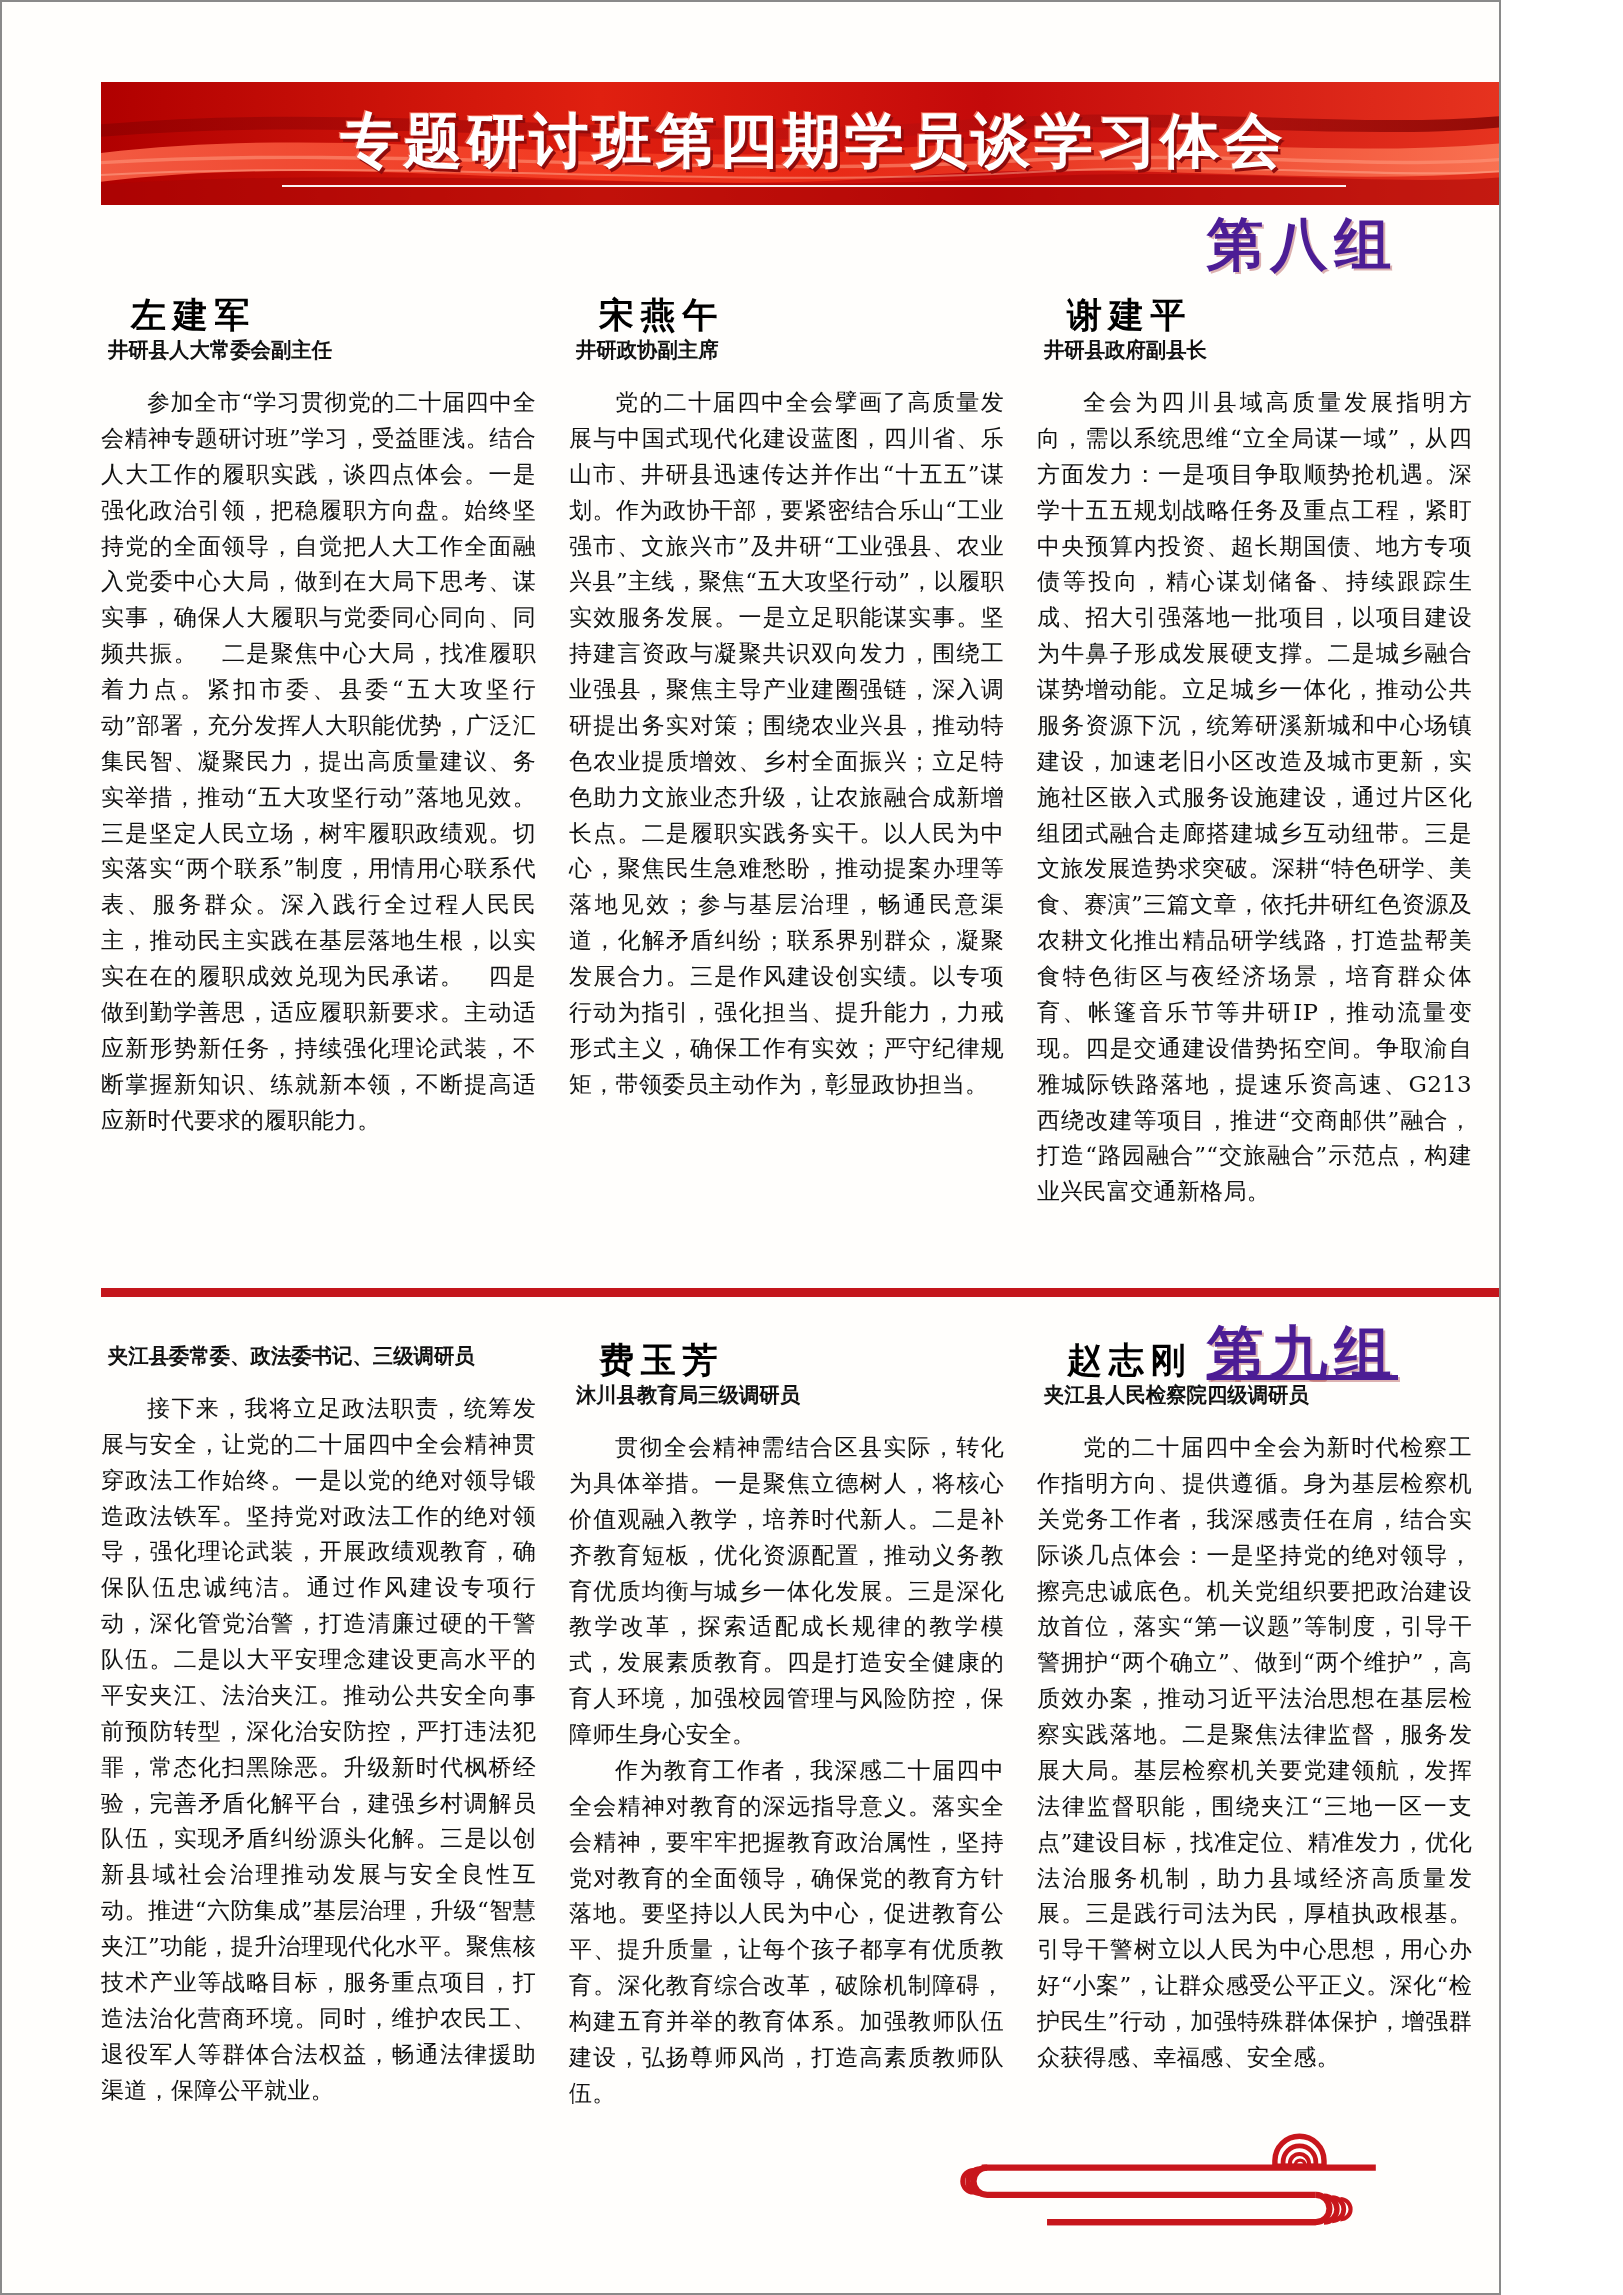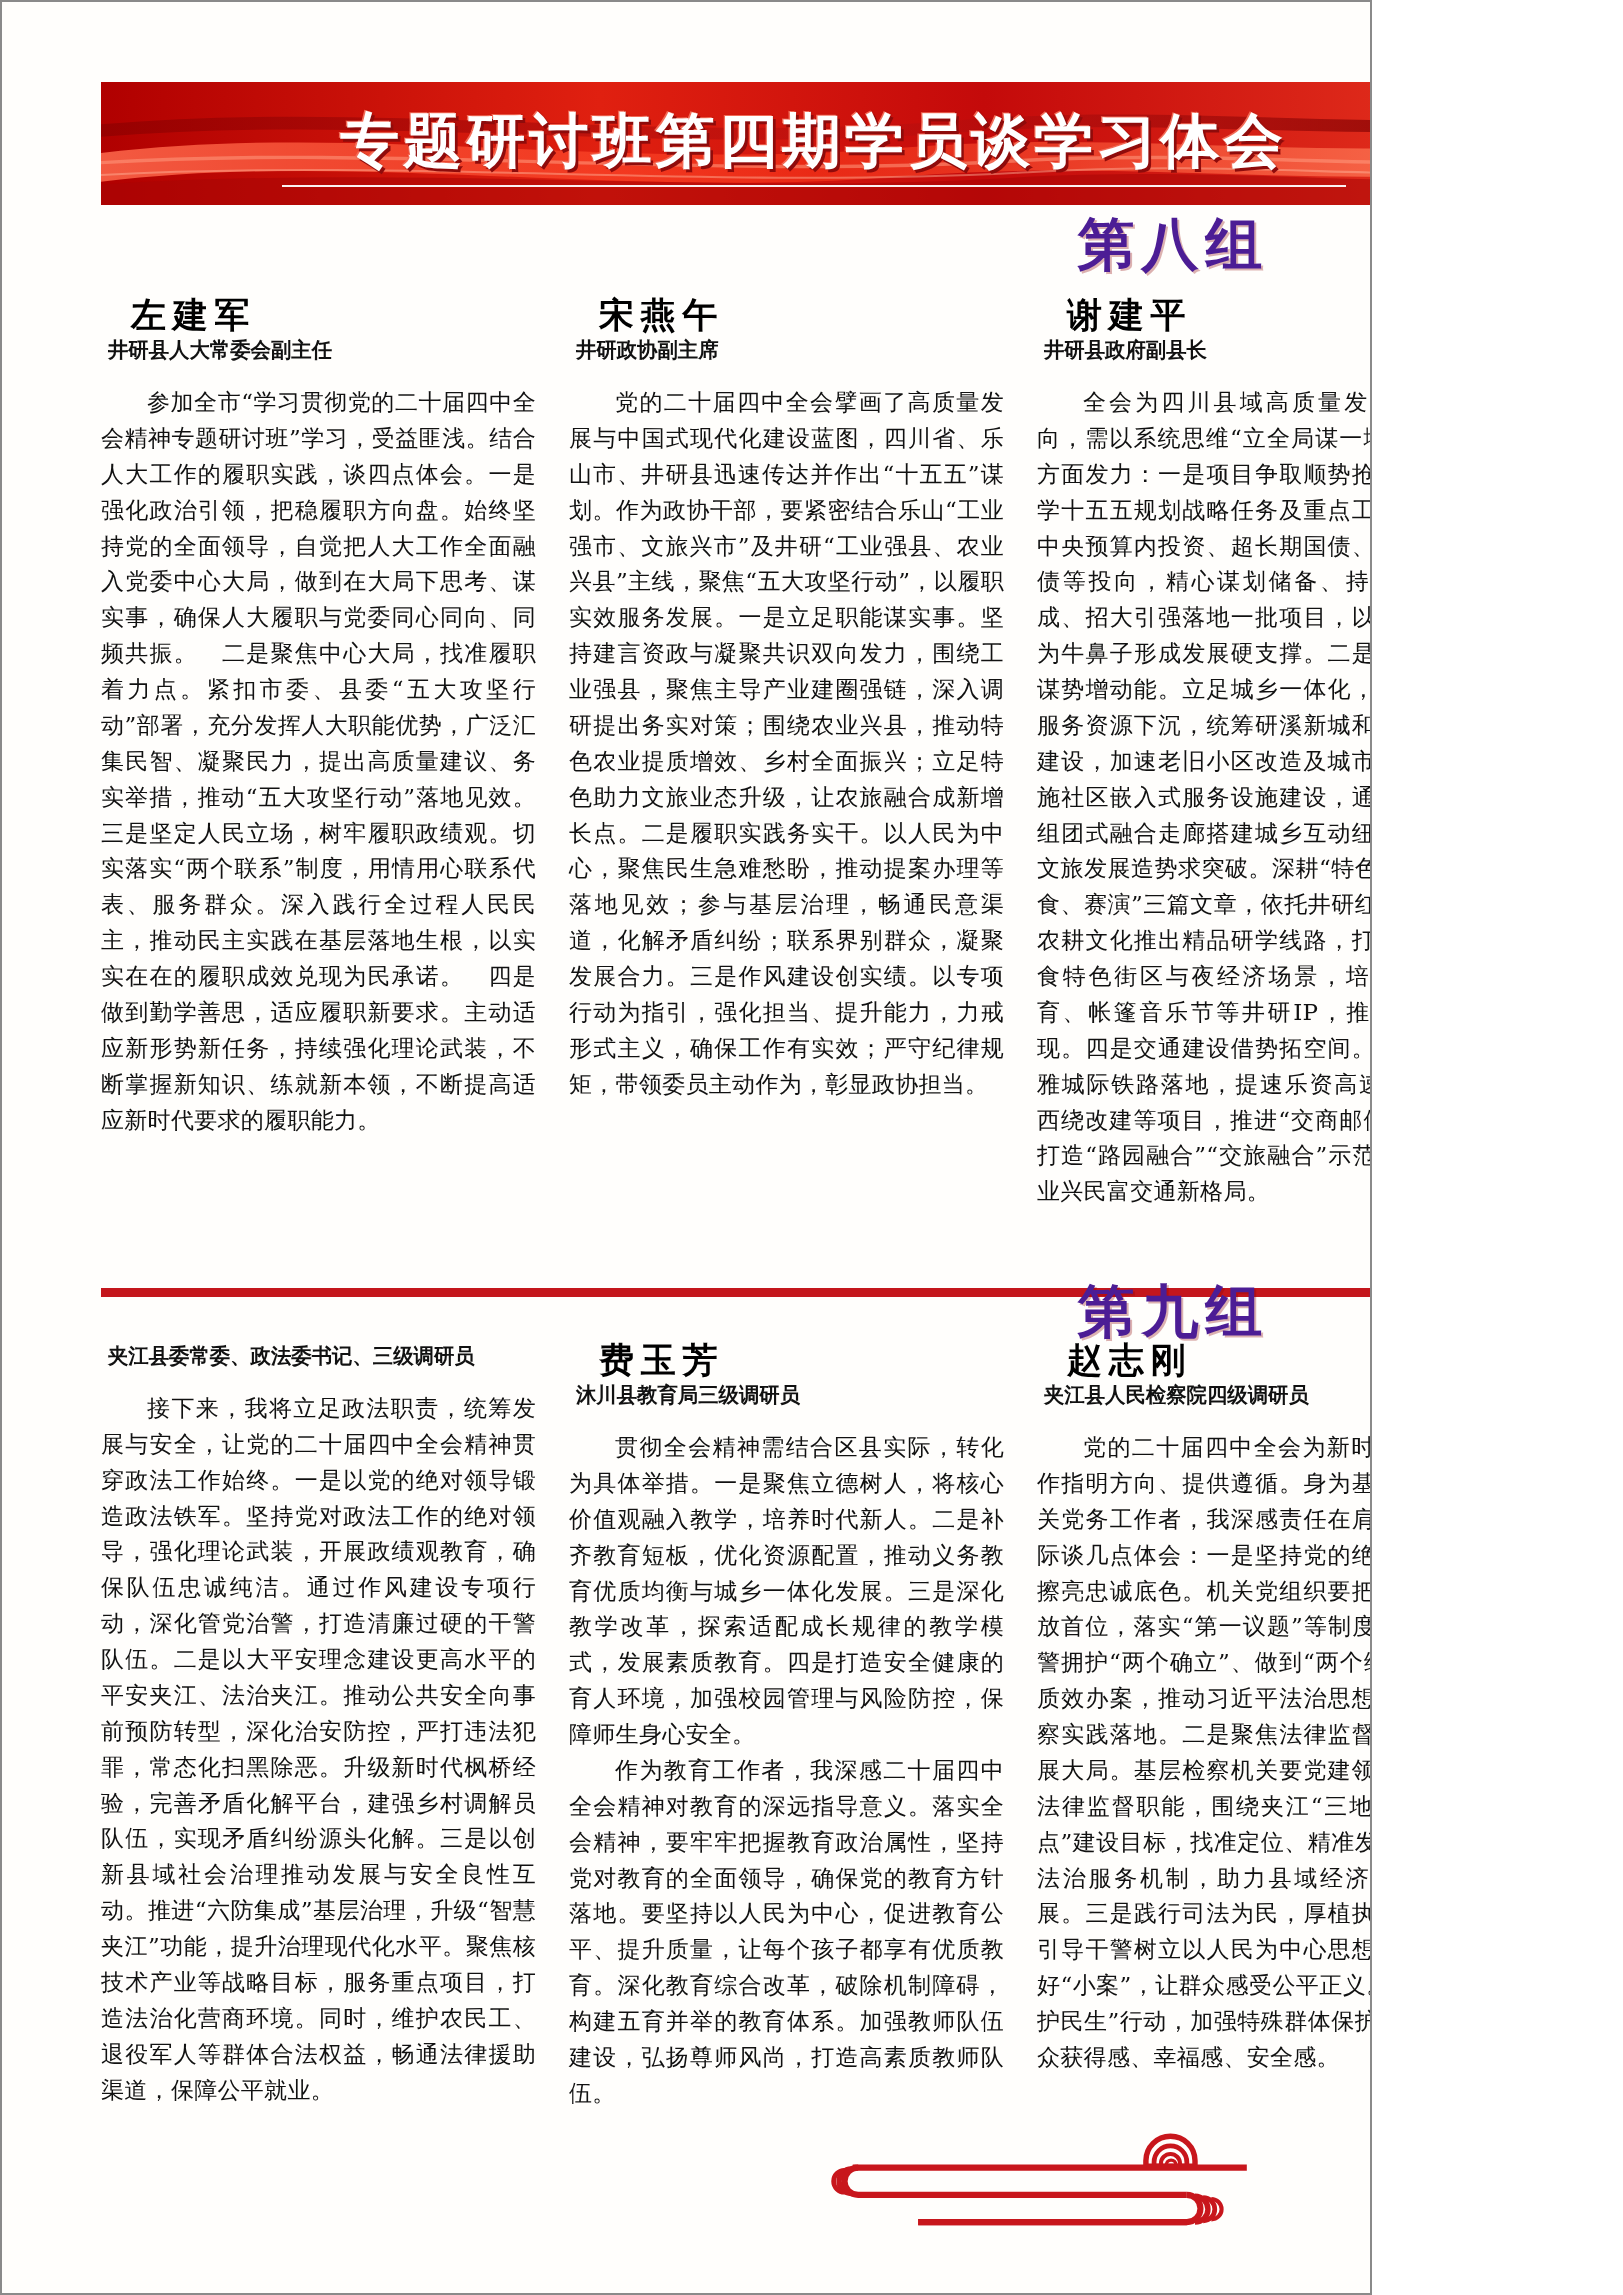--- a/index.html
+++ b/index.html
@@ -3,21 +3,21 @@
 <meta charset="utf-8">
 <style>
   html,body{margin:0;padding:0;background:#ffffff;}
   body{
     width:1623px;height:2295px;
     font-family:"DejaVu Serif", serif;
     -webkit-font-smoothing:antialiased;
   }
   .page{
     position:relative;
-    width:1372px;height:2295px;
+    width:1501px;height:2295px;
     background:#fffefc;
     border:2px solid #8a8a8a;
     box-sizing:border-box;
     overflow:hidden;
   }
 
   
   .banner-wrap{
     position:absolute;left:99px;top:80px;width:1425px;height:123px;
   }
@@ -57,21 +57,21 @@
     right:101px;
     font-family:"DejaVu Serif", serif;
     font-weight:bold;
     font-size:57px;
     letter-spacing:6.8px;
     color:#4c1d95;
     white-space:nowrap;
     text-shadow:2px 2px 0 rgba(140,0,0,.30);
   }
   #group8-label{top:205px;}
-  #group9-label{top:1272px;}
+  #group9-label{top:1313px;text-decoration:underline;}
 
   
   .divider{
     position:absolute;left:99px;width:1425px;height:8.9px;
     background:#c4161c;
   }
   #divider-mid{top:1286px;}
 
   
   .section{position:absolute;left:99px;width:1425px;}

